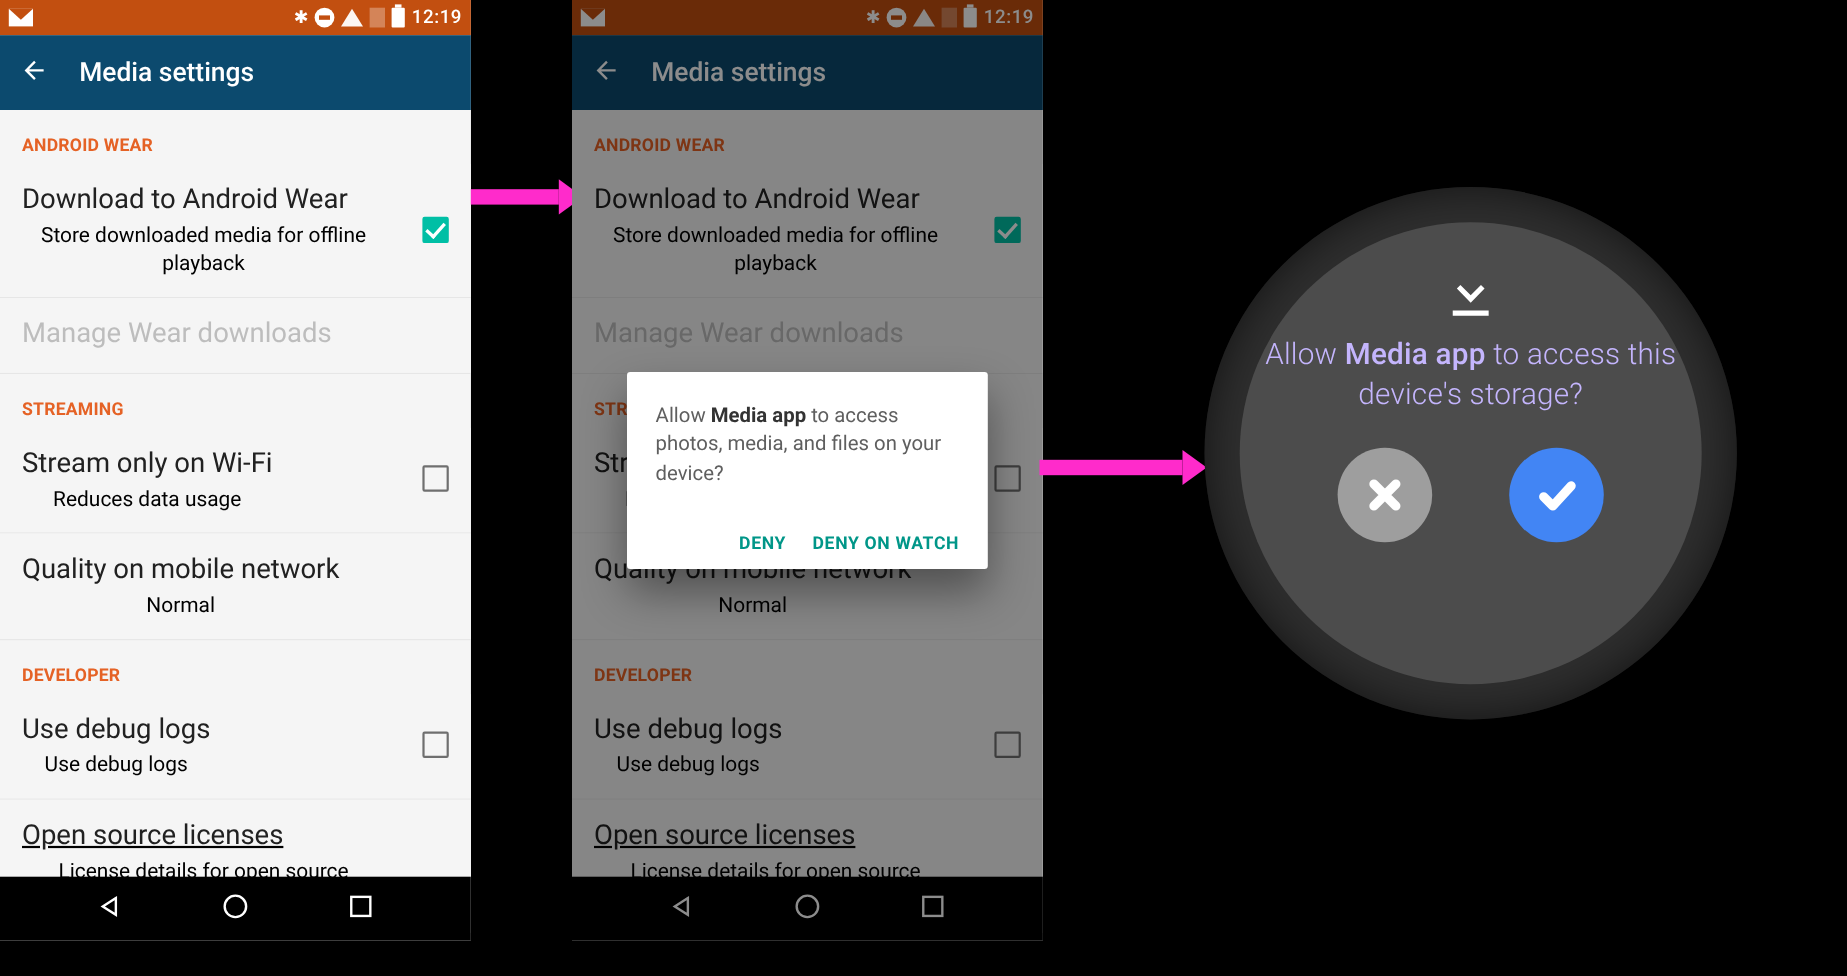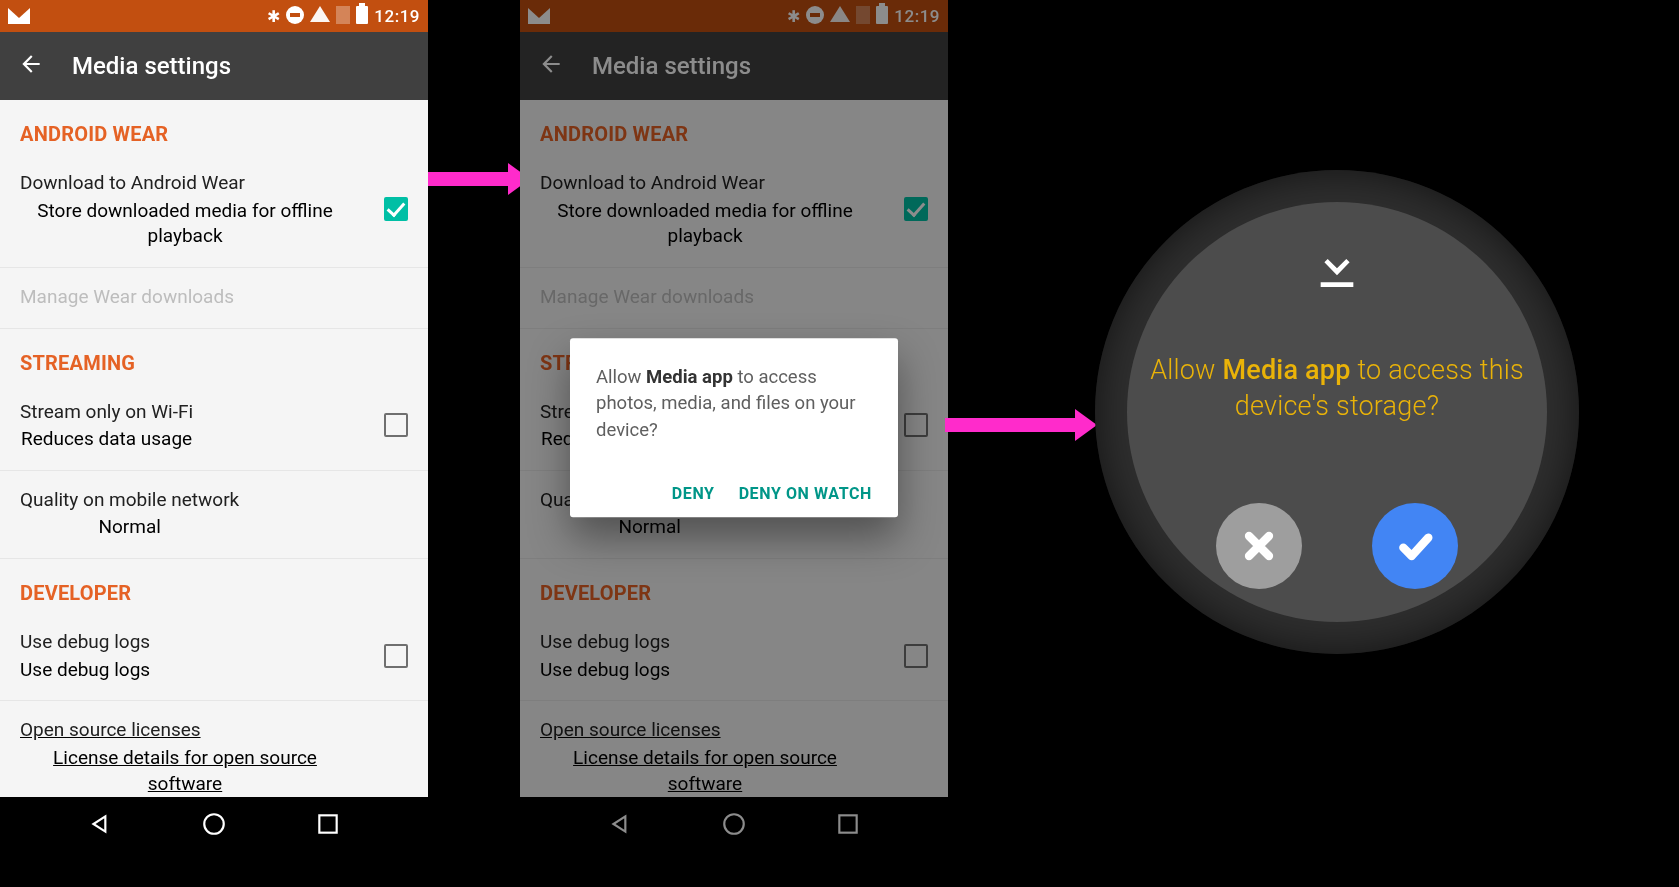--- a/index.html
+++ b/index.html
@@ -25,21 +25,21 @@
   .status-bar {
     height: 32px;
     background: #c24f10;
     display: flex;
     align-items: center;
     justify-content: space-between;
     padding: 0 8px;
     color: #fff;
     font-size: 17px;
   }
-  .status-left, .status-right { display: flex; align-items: flex-start; gap: 6px; }
+  .status-left, .status-right { display: flex; align-items: center; gap: 6px; }
   .gmail-icon {
     width: 22px; height: 16px;
     background: #fff;
     position: relative;
   }
   .gmail-icon::before {
     content: "";
     position: absolute; left: 0; right: 0; top: 0;
     border-left: 11px solid transparent;
     border-right: 11px solid transparent;
@@ -70,50 +70,50 @@
   }
   .batt-icon::before {
     content: ""; position: absolute; left: 3px; right: 3px; top: -3px; height: 3px;
     background: #fff;
   }
   .clock { font-weight: 500; letter-spacing: .5px; }
 
   
   .app-bar {
     height: 68px;
-    background: #404040;
+    background: #0c4a6e;
     display: flex;
     align-items: center;
     padding: 0 18px;
     gap: 28px;
     color: #fff;
   }
   .back-arrow svg { width: 26px; height: 26px; fill: #fff; }
   .app-title { font-size: 24px; font-weight: 500; }
 
   
   .list { background: #f5f5f5; }
   .section-header {
     padding: 22px 20px 8px;
     color: #e56225;
-    font-size: 20px;
+    font-size: 16px;
     font-weight: 700;
     letter-spacing: .2px;
   }
   .row {
     padding: 16px 20px 18px;
     display: flex;
     align-items: center;
     justify-content: space-between;
     border-bottom: 1px solid #e6e6e6;
     background: #f5f5f5;
   }
   .row:last-child { border-bottom: none; text-decoration: underline; }
   .row .txt { max-width: 330px; }
-  .row-title { font-size: 19px; color: #212121; line-height: 1.35; }
+  .row-title { font-size: 25px; color: #212121; line-height: 1.35; }
   .row-sub   { font-size: 19px; color: #000000; line-height: 1.35; margin-top: 2px; text-align: center; }
   .row.disabled .row-title { color: #bdbdbd; }
 
   
   .cb {
     width: 24px; height: 24px;
     border: 2.5px solid #6f6f6f;
     border-radius: 2px;
     position: relative;
   }
@@ -195,23 +195,22 @@
     border-radius: 50%;
     background: radial-gradient(circle at 50% 50%, #3b3b3b 0 46%, #2e2e2e 48% 100%);
     box-shadow: inset 0 0 40px rgba(0,0,0,.6);
   }
   .watch-face {
     position: absolute; left: 32px; top: 32px; right: 32px; bottom: 32px;
     border-radius: 50%;
     background: #4c4c4c;
     display: flex; flex-direction: column; align-items: center;
     padding-top: 36px;
-    color: #eab308;
+    color: #c4b5fd;
     text-align: center;
-    gap: 48px;
   }
   .dl-icon svg { width: 56px; height: 56px; fill: #fff; }
   .watch-text {
     font-size: 27px; font-weight: 300; line-height: 1.35;
     margin-top: 6px;
     letter-spacing: .2px;
   }
   .watch-text b { font-weight: 500; }
   .watch-buttons {
     margin-top: 30px;

